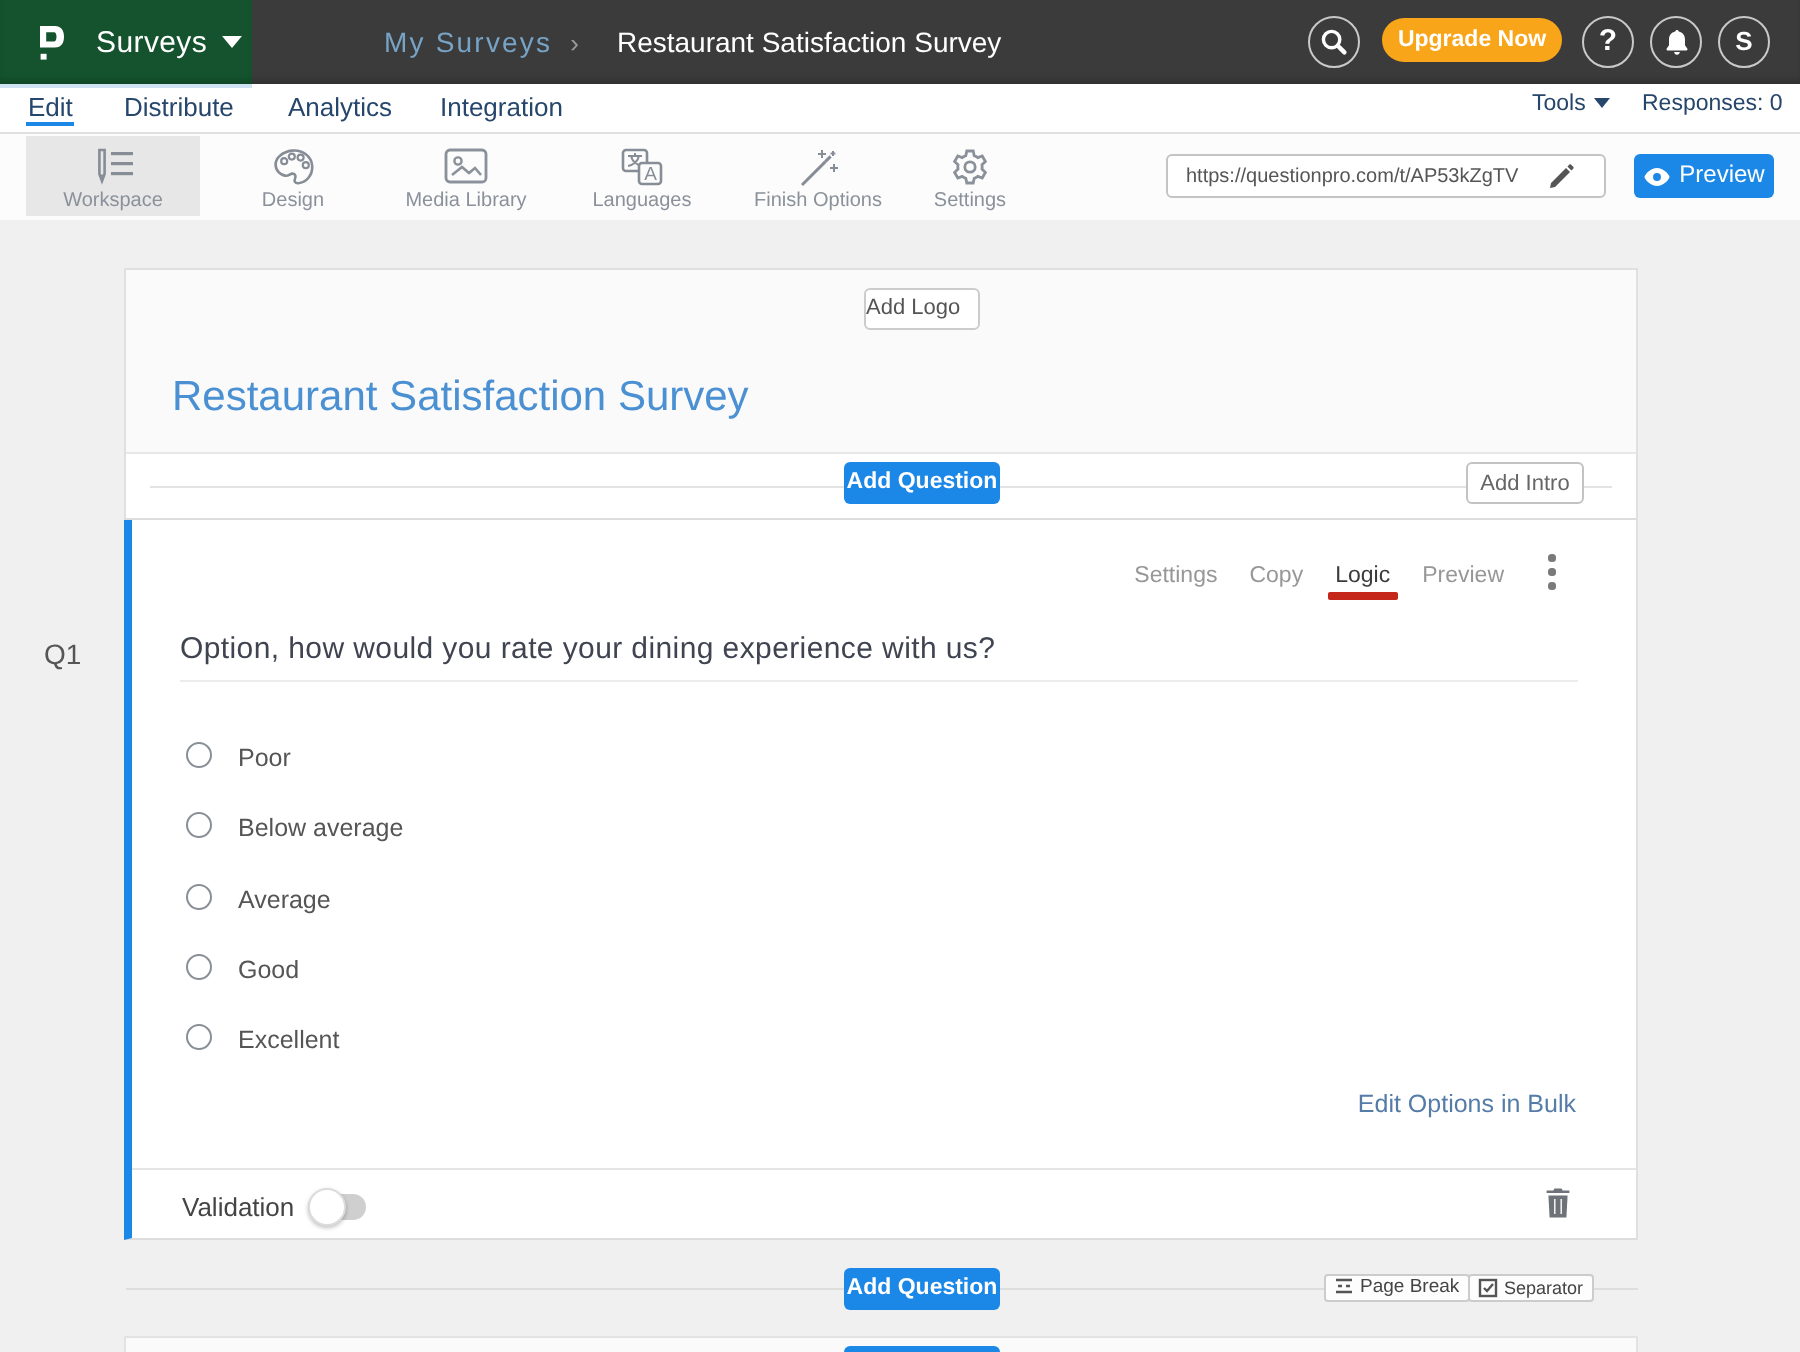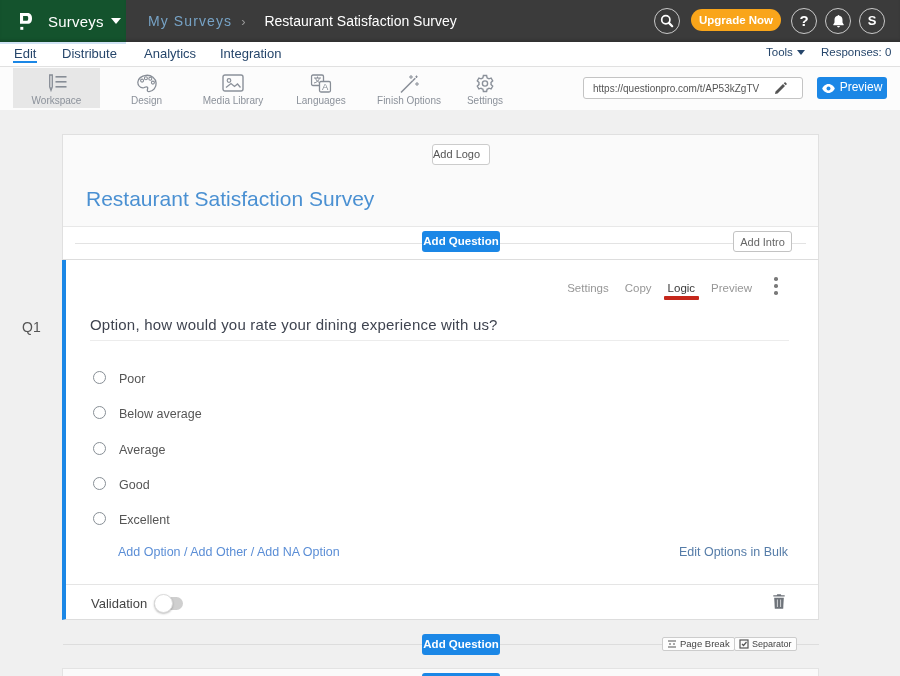--- a/index.html
+++ b/index.html
@@ -7,21 +7,21 @@
 body { font-family:"Liberation Sans", sans-serif; position:relative; background:#f0f0f0; }
 #root { position:absolute; left:0; top:0; width:900px; height:676px; }
 
 
 .topbar { position:absolute; left:0; top:0; width:900px; height:42px; background:#3b3b3b; box-shadow:inset 0 -3px 3px -1px rgba(0,0,0,0.18); }
 .brand { position:absolute; left:0; top:0; width:126px; height:42px; background:#14532d; box-shadow:inset 0 -3px 3px -1px rgba(0,0,0,0.15); }
 .brand svg.plogo { position:absolute; left:19.5px; top:12.5px; }
 .brand .bname { position:absolute; left:48px; top:12.5px; font-size:15px; color:#fff; letter-spacing:0.2px; }
 .brand .caret { position:absolute; left:111px; top:18px; width:0; height:0; border-left:5.5px solid transparent; border-right:5.5px solid transparent; border-top:6.5px solid #fff; }
 .crumbs { position:absolute; left:148px; top:13px; font-size:14px; color:#fff; }
-.crumbs .mysurv { color:#77a3c6; letter-spacing:1.1px; }
+.crumbs .mysurv { color:#77a3c6; letter-spacing:1.1px;margin-left:44px; }
 .crumbs .sep { color:#9a9a9a; margin:0 19px 0 9px; font-size:13px; }
 .cir { position:absolute; top:8px; width:26px; height:26px; border:1.5px solid #c9c9c9; border-radius:50%; color:#fff; text-align:center; }
 .cir.search { left:654px; }
 .cir.help { left:791px; font-weight:bold; font-size:15px; line-height:24px; }
 .cir.bell { left:825px; }
 .cir.avatar { left:859px; font-weight:bold; font-size:13px; line-height:24px; }
 .upgrade { position:absolute; left:691px; top:9px; width:90px; height:22px; border-radius:11px; background:#f9a51a; color:#fff; font-size:11.5px; font-weight:bold; text-align:center; line-height:22px; }
 
 
 .tabs { position:absolute; left:0; top:42px; width:900px; height:25px; background:#fff; border-bottom:1px solid #e2e2e2; font-size:13px; color:#26466b; }
@@ -225,21 +225,20 @@
           <i></i>
           <i></i>
         </div>
       <div class="qtext">Option, how would you rate your dining experience with us?</div>
       <div class="qhr"></div>
       <div class="opt" style="top:112px;"><span class="rad"></span><span class="ol">Poor</span></div>
       <div class="opt" style="top:147px;"><span class="rad"></span><span class="ol">Below average</span></div>
       <div class="opt" style="top:183px;"><span class="rad"></span><span class="ol">Average</span></div>
       <div class="opt" style="top:218px;"><span class="rad"></span><span class="ol">Good</span></div>
       <div class="opt" style="top:253px;"><span class="rad"></span><span class="ol">Excellent</span></div>
-      <div class="addlinks">Add Option / Add Other / Add NA Option</div>
       <div class="bulk">Edit Options in Bulk</div>
       <div class="valrow">
         <span class="vt">Validation</span>
         <div class="toggle">
             <div class="knob"></div>
           </div>
         <svg class="trash" width="12" height="15" viewBox="0 0 12 15">
           <path fill="#6e737a" d="M4.2,0.3 L7.8,0.3 L8.3,1.2 L11.7,1.2 L11.7,2.5 L0.3,2.5 L0.3,1.2 L3.7,1.2 Z"></path>
           <path fill="#6e737a" d="M1.2,3.8 L10.8,3.8 L10.2,14.7 L1.8,14.7 Z"></path>
           <g stroke="#fff" stroke-width="0.7">

